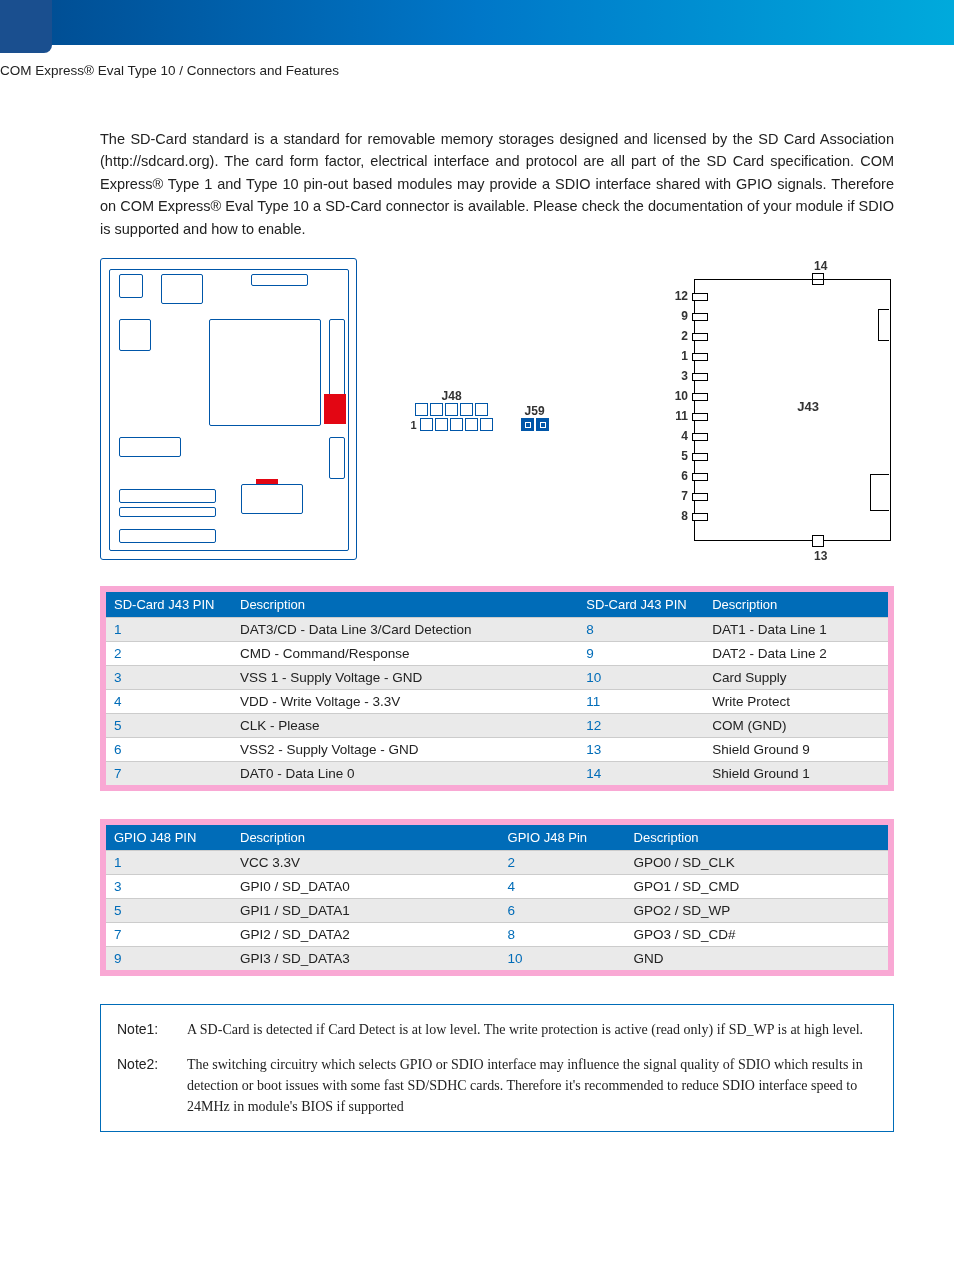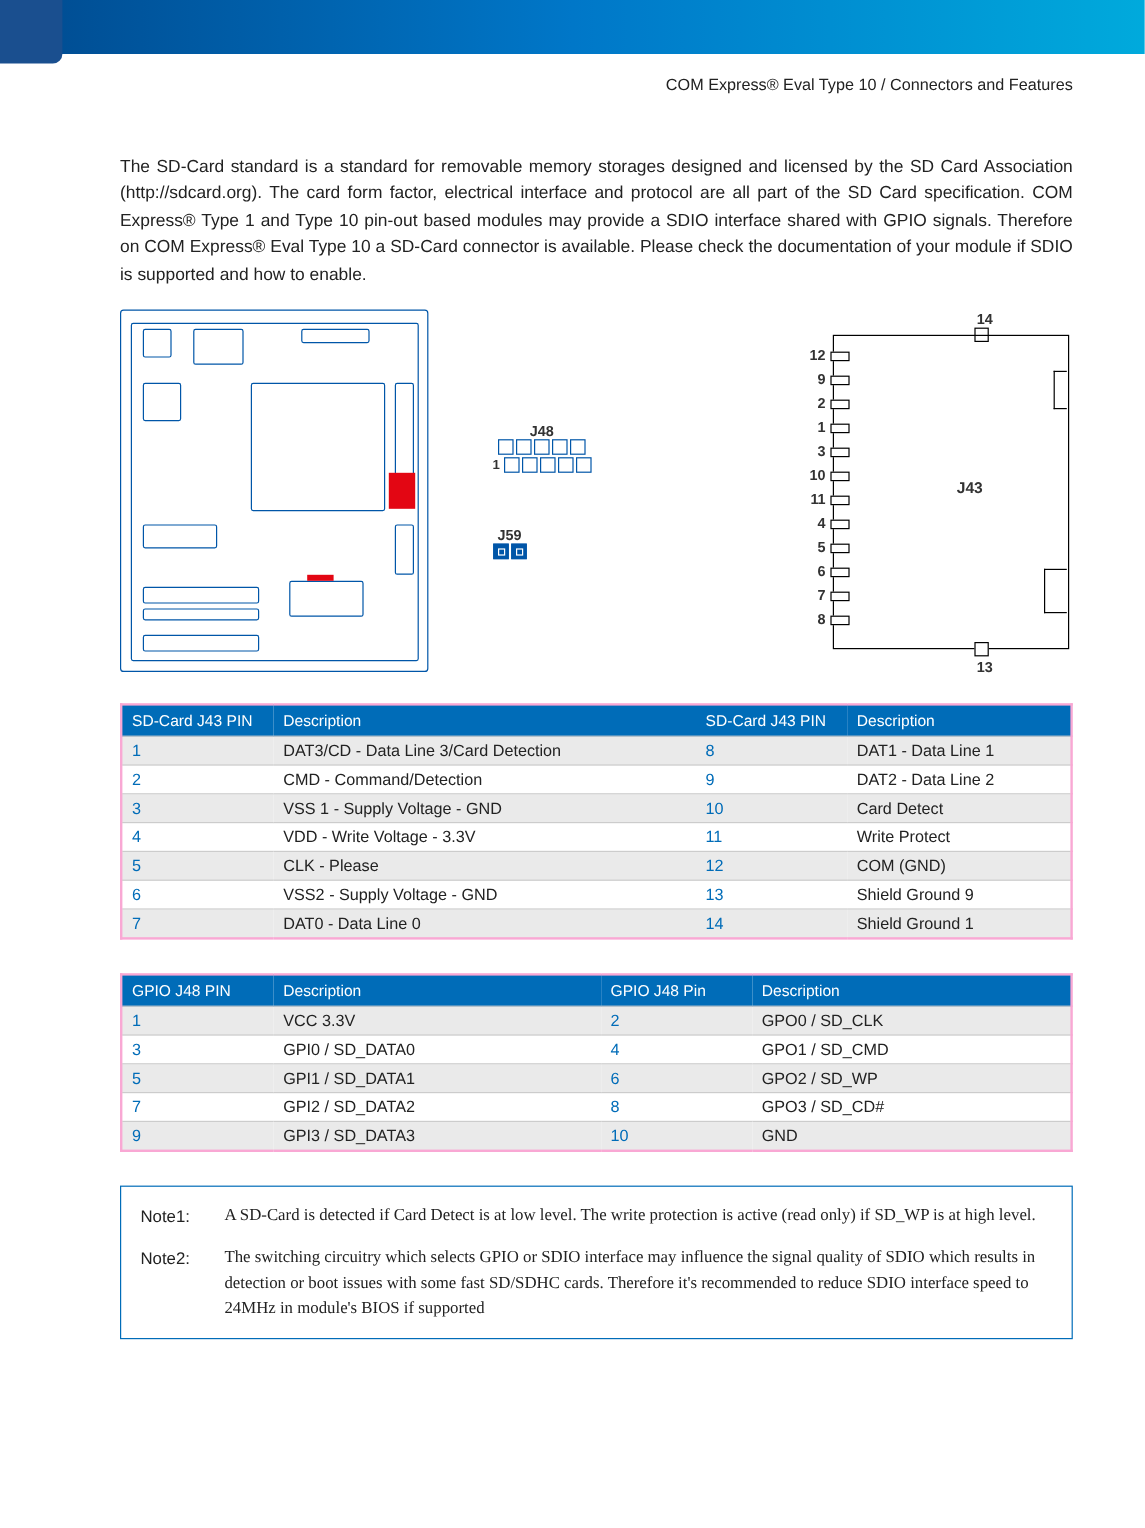--- a/index.html
+++ b/index.html
@@ -32,21 +32,20 @@
     content: "";
     position: absolute;
     left: 0;
     top: 0;
     width: 52px;
     height: 8px;
     background: #1a4f8f;
     border-bottom-right-radius: 8px;
   }
   .breadcrumb {
-    text-align: right;
     padding: 10px 60px 0 0;
     font-size: 13.5px;
     color: #222;
   }
   .content {
     padding: 50px 60px 40px 100px;
   }
   h2 {
     color: #006cb8;
     font-size: 21px;
@@ -84,22 +83,22 @@
     border: 1px solid #0056a8;
     border-radius: 2px;
   }
   .red-block {
     position: absolute;
     background: #e30613;
   }
   .mid-diagrams {
     width: 180px;
     display: flex;
-    flex-direction: column;
-    align-items: flex-start;
+    flex-direction: row;
+    align-items: flex-end;
     gap: 28px;
   }
   .hdr-label {
     font-size: 12px;
     font-weight: 600;
     text-align: center;
   }
   .pin-header {
     display: flex;
     flex-direction: column;
@@ -180,21 +179,21 @@
     height: 10px;
     border: 1.5px solid #000;
     background: #fff;
   }
 
   table.pinout {
     width: 100%;
     border-collapse: collapse;
     font-size: 13.5px;
     margin-bottom: 28px;
-    border: 2px solid #f9a8d4;
+    border: 6px solid #f9a8d4;
   }
   table.pinout thead th {
     background: #006cb8;
     color: #fff;
     font-weight: 500;
     text-align: left;
     padding: 5px 8px;
     font-size: 13px;
   }
   table.pinout td {
@@ -354,29 +353,29 @@
       </thead>
     <tbody id="j43-body">
         <tr>
           <td class="pin-num">1</td>
           <td class="desc">DAT3/CD - Data Line 3/Card Detection</td>
           <td class="pin-num">8</td>
           <td class="desc">DAT1 - Data Line 1</td>
         </tr>
         <tr>
           <td class="pin-num">2</td>
-          <td class="desc">CMD - Command/Detection</td>
+          <td class="desc">CMD - Command/Response</td>
           <td class="pin-num">9</td>
           <td class="desc">DAT2 - Data Line 2</td>
         </tr>
         <tr>
           <td class="pin-num">3</td>
           <td class="desc">VSS 1 - Supply Voltage - GND</td>
           <td class="pin-num">10</td>
-          <td class="desc">Card Detect</td>
+          <td class="desc">Card Supply</td>
         </tr>
         <tr>
           <td class="pin-num">4</td>
           <td class="desc">VDD - Write Voltage - 3.3V</td>
           <td class="pin-num">11</td>
           <td class="desc">Write Protect</td>
         </tr>
         <tr>
           <td class="pin-num">5</td>
           <td class="desc">CLK - Please</td>

